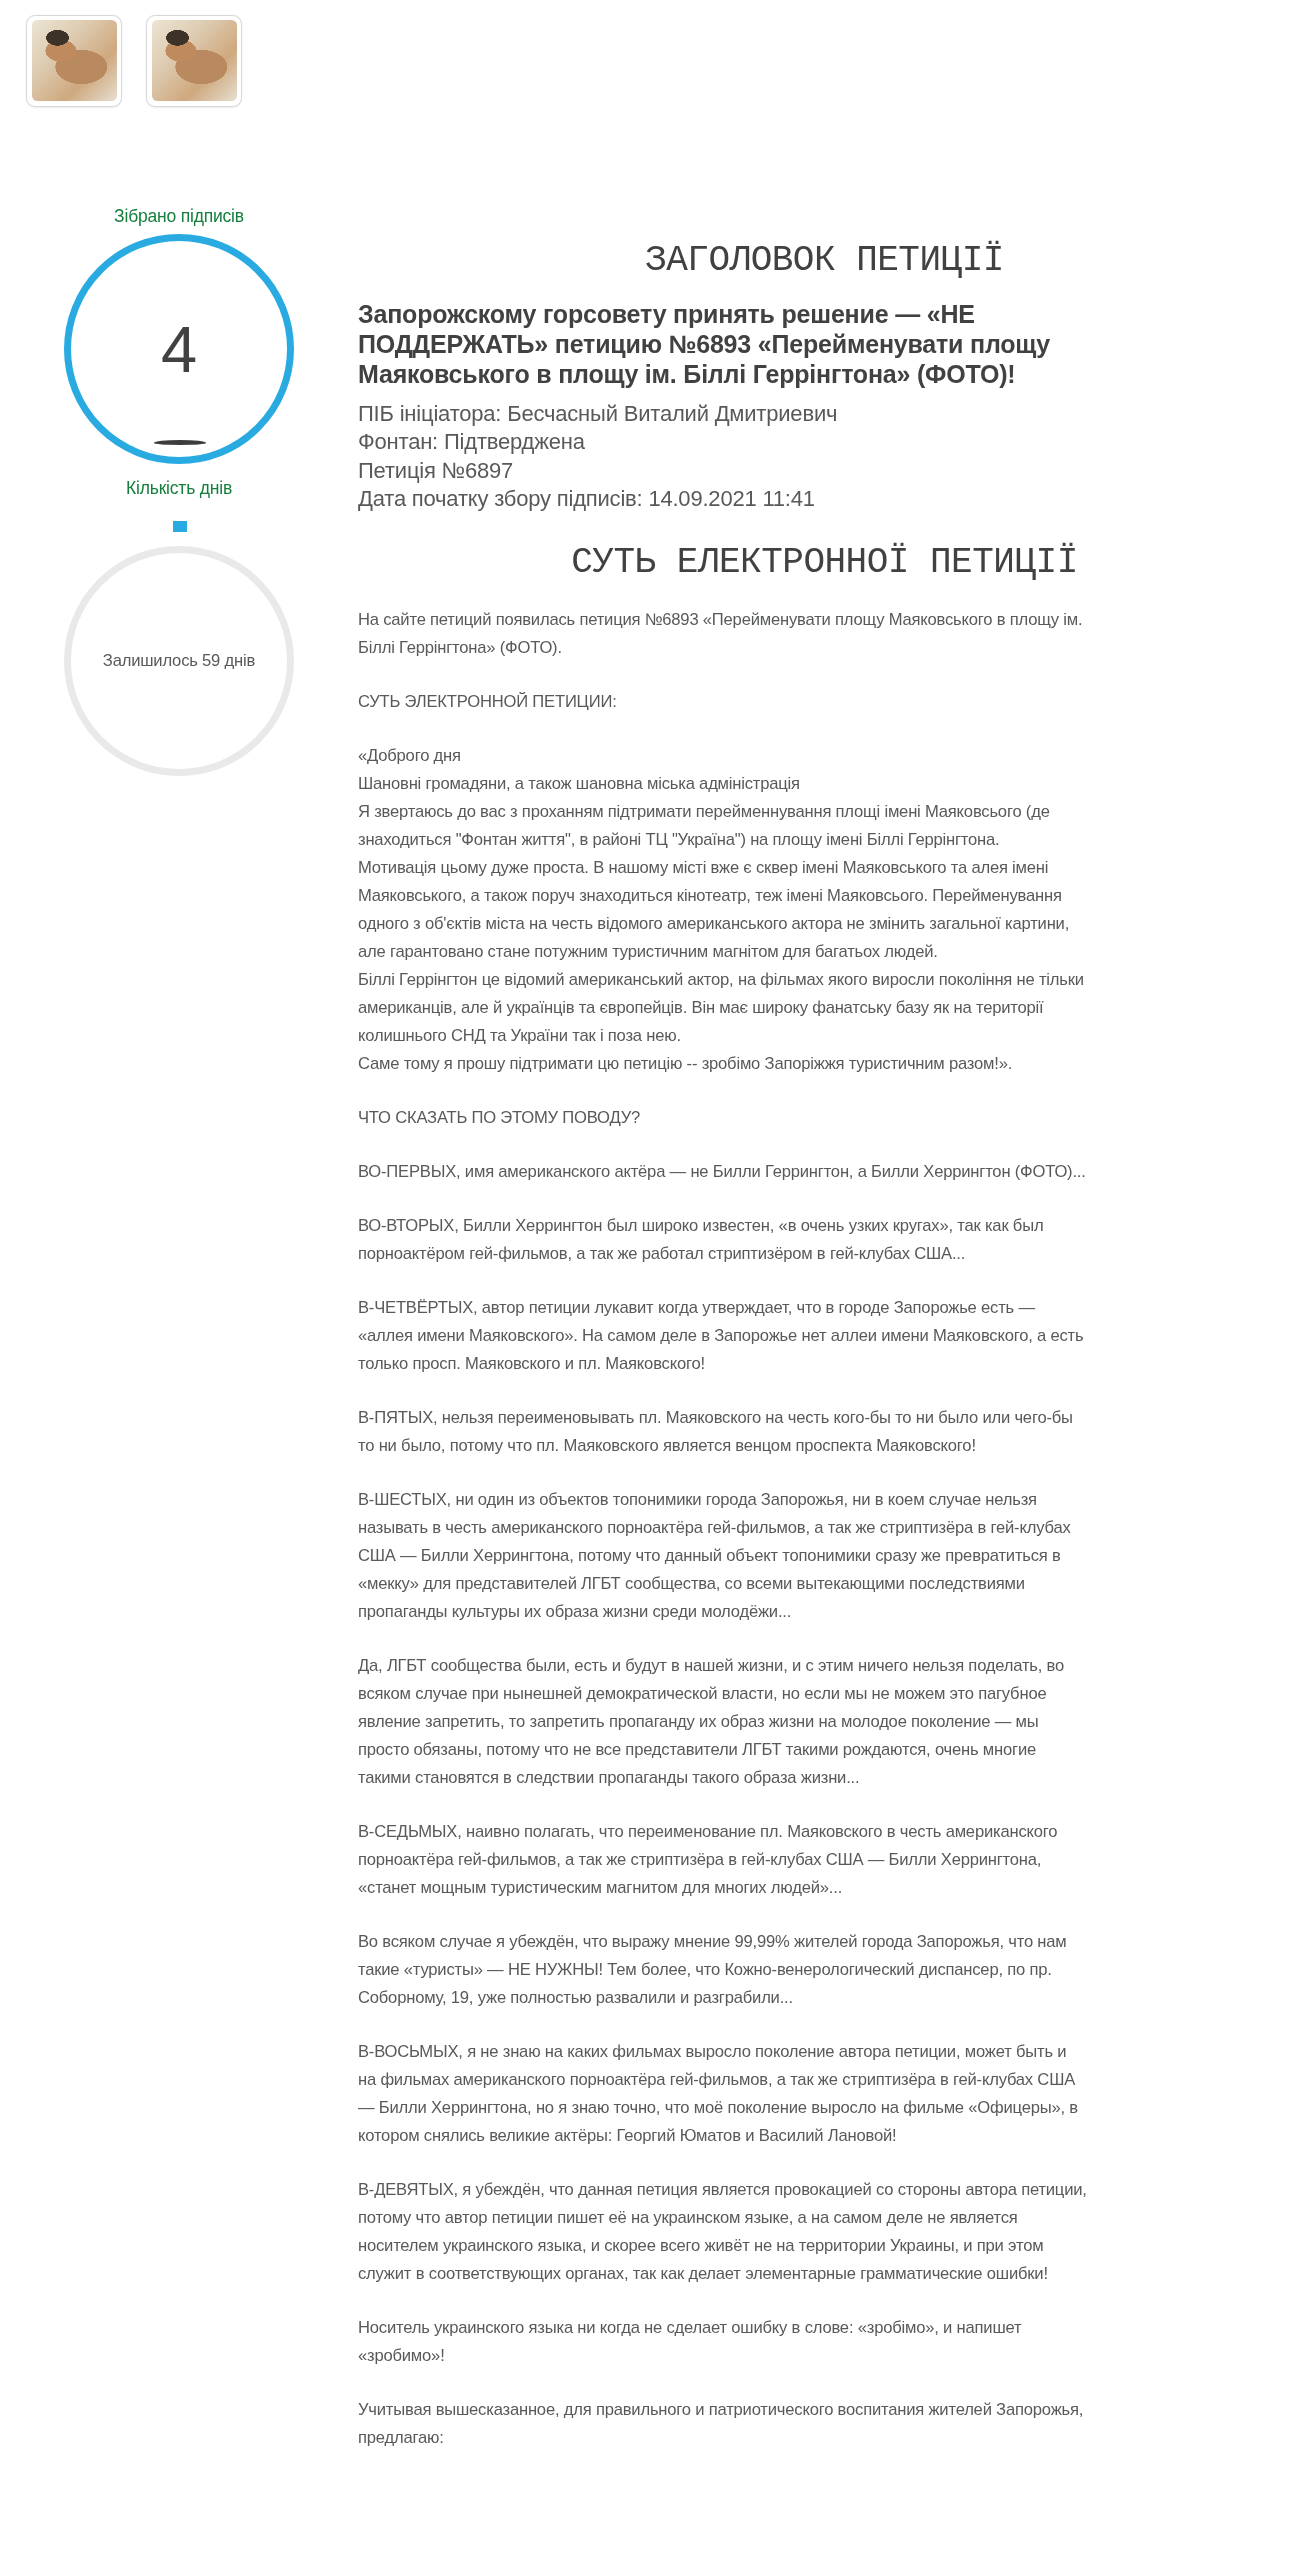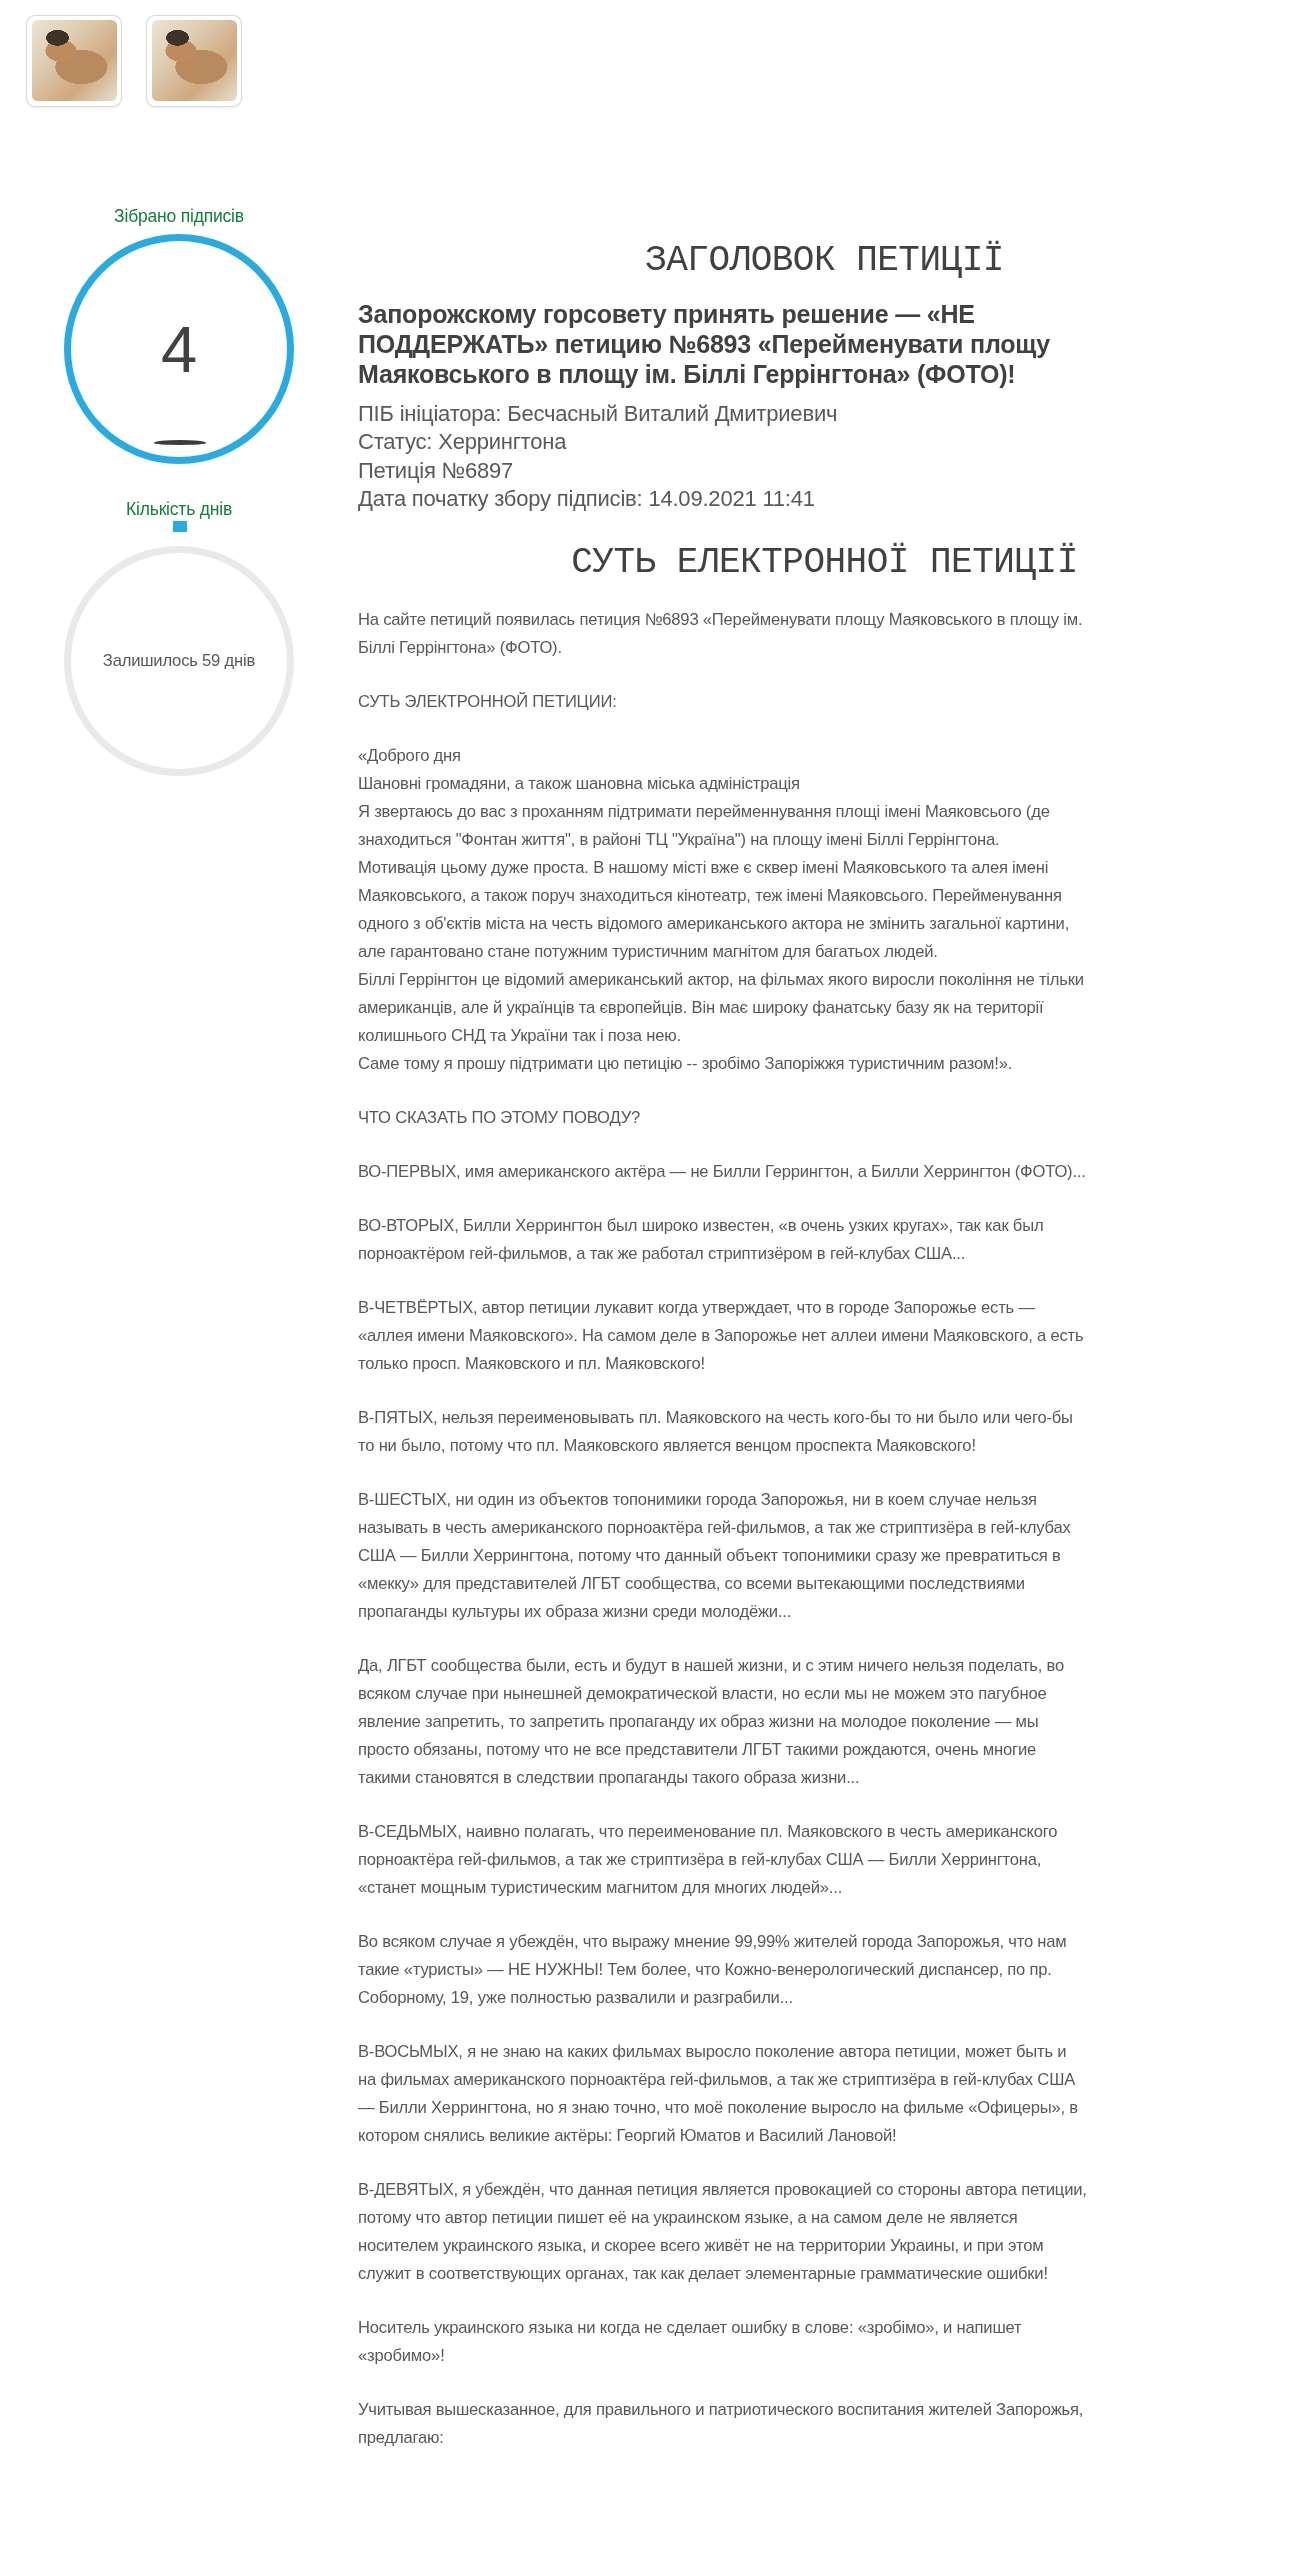--- a/index.html
+++ b/index.html
@@ -23,21 +23,21 @@
   }
   .thumb.t1{left:26px;}
   .thumb.t2{left:146px;}
   
   .sidebar{position:absolute;left:64px;top:0;width:230px;}
   .widget-label{
     position:absolute;width:230px;text-align:center;font-size:17.5px;color:#15803d;
     letter-spacing:-0.2px;
   }
   .lbl-signatures{top:206px;}
-  .lbl-days{top:499px;}
+  .lbl-days{top:478px;}
   .ring{
     position:absolute;width:216px;height:216px;border-radius:50%;
     display:flex;align-items:center;justify-content:center;box-sizing:content-box;
   }
   .ring-signatures{top:234px;left:0;border:7.4px solid #29abe2;}
   .ring-days{top:546px;left:0;border:7.4px solid #e9e9e9;}
   .sig-count{font-size:65px;font-weight:200;color:#414042;line-height:1;}
   .dark-dash{
     position:absolute;top:440px;left:90px;width:52px;height:4.6px;border-radius:50%/60% 60% 40% 40%;
     background:#3c3c3c;
@@ -87,21 +87,21 @@
     <span class="days-text">Залишилось 59 днів</span>
   </div>
   <div class="blue-tick"></div>
 </div>
 
 <div class="main">
   <h1>ЗАГОЛОВОК ПЕТИЦІЇ</h1>
   <p class="lead">Запорожскому горсовету принять решение — «НЕ ПОДДЕРЖАТЬ» петицию №6893 «Перейменувати площу Маяковського в площу ім. Біллі Геррінгтона» (ФОТО)!</p>
   <div class="meta">
       <div>ПІБ ініціатора: Бесчасный Виталий Дмитриевич</div>
-      <div>Статус: Херрингтона</div>
+      <div>Фонтан: Підтверджена</div>
       <div>Петиція №6897</div>
       <div>Дата початку збору підписів: 14.09.2021 11:41</div>
     </div>
   <h2>СУТЬ ЕЛЕКТРОННОЇ ПЕТИЦІЇ</h2>
   <div class="petition-body">
       <p>На сайте петиций появилась петиция №6893 «Перейменувати площу Маяковського в площу ім. Біллі Геррінгтона» (ФОТО).</p>
       <p>СУТЬ ЭЛЕКТРОННОЙ ПЕТИЦИИ:</p>
       <p>«Доброго дня
 Шановні громадяни, а також шановна міська адміністрація
 Я звертаюсь до вас з проханням підтримати перейменнування площі імені Маяковсього (де знаходиться "Фонтан життя", в районі ТЦ "Україна") на площу імені Біллі Геррінгтона.

